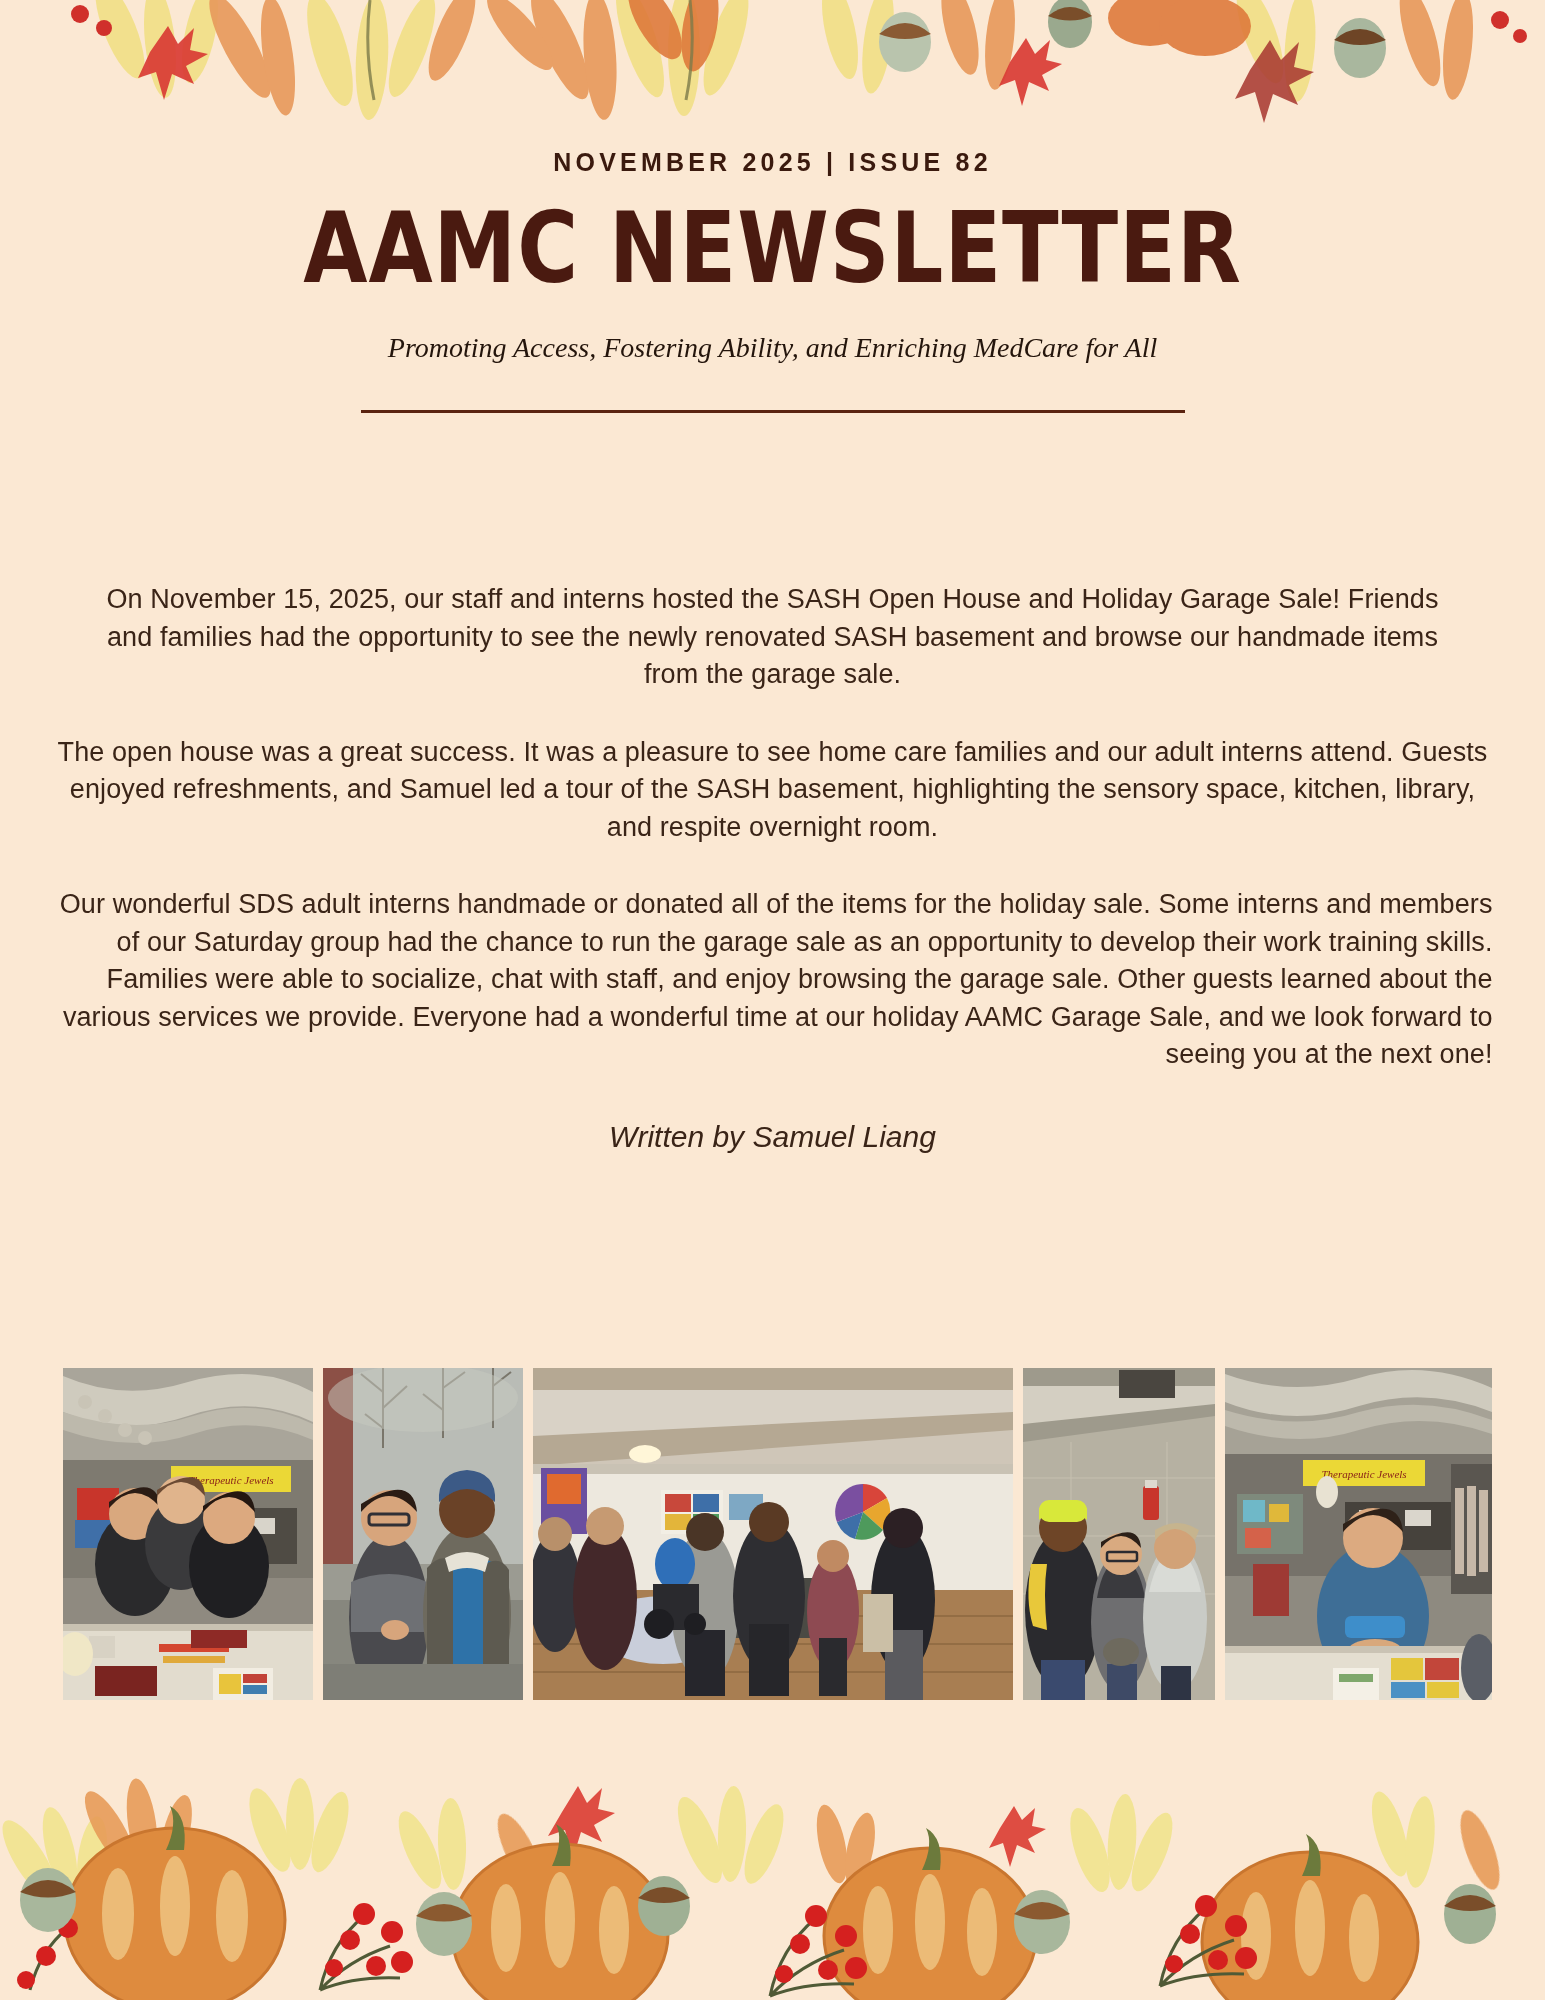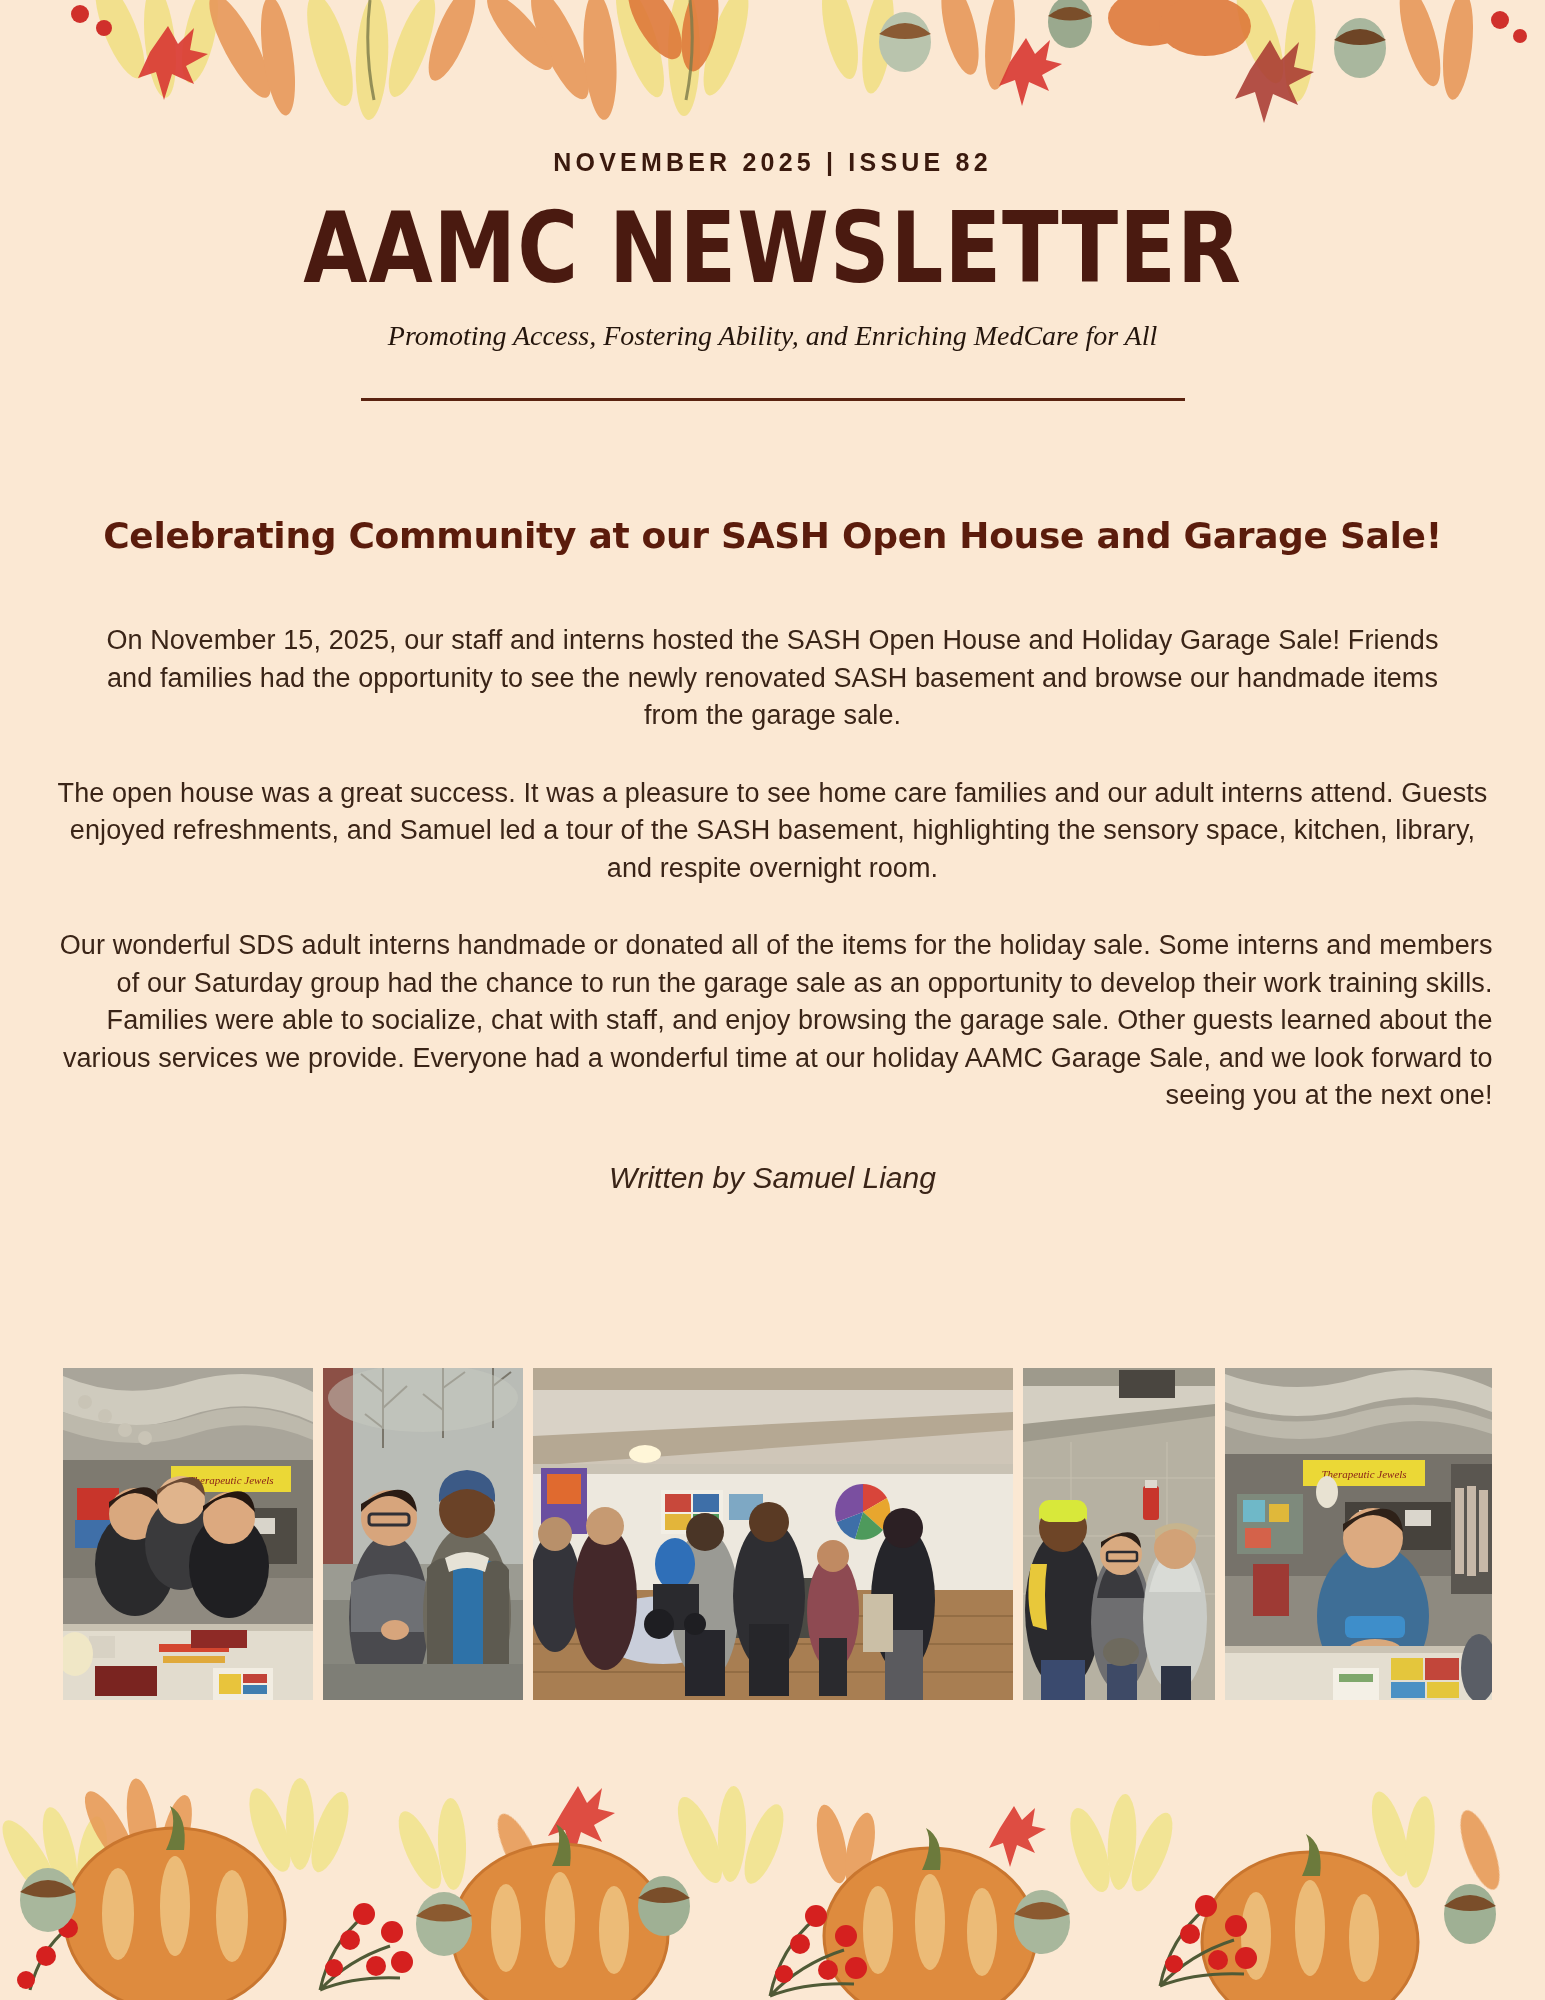--- a/index.html
+++ b/index.html
@@ -35,21 +35,21 @@
     margin-top:22px;
     font-family:"DejaVu Sans", sans-serif;
     font-size:83px; font-weight:bold;
     letter-spacing:1px;
     color:#4A1A10;
     line-height:1.02;
     transform:scaleY(1.18);
     transform-origin:center top;
   }
   #tagline {
-    margin-top:36px;
+    margin-top:48px;
     font-family:"Liberation Serif", serif;
     font-style:italic; font-size:28px;
     color:#24150C;
   }
   #header-rule {
     width:824px; height:3px; background:#5A2310;
     margin:46px auto 0;
   }
 
   
@@ -173,21 +173,20 @@
 </div>
 
 <div id="masthead">
   <div id="issue-line">NOVEMBER 2025 | ISSUE 82</div>
   <div id="newsletter-title">AAMC NEWSLETTER</div>
   <div id="tagline">Promoting Access, Fostering Ability, and Enriching MedCare for All</div>
   <div id="header-rule"></div>
 </div>
 
 <div id="article">
-  <h1 id="article-headline">Celebrating Community at our SASH Open House and Garage Sale!</h1>
   <p class="body-par" id="par-1">On November 15, 2025, our staff and interns hosted the SASH Open House and Holiday Garage Sale! Friends and families had the opportunity to see the newly renovated SASH basement and browse our handmade items from the garage sale.</p>
   <p class="body-par" id="par-2">The open house was a great success. It was a pleasure to see home care families and our adult interns attend. Guests enjoyed refreshments, and Samuel led a tour of the SASH basement, highlighting the sensory space, kitchen, library, and respite overnight room.</p>
   <p class="body-par" id="par-3">Our wonderful SDS adult interns handmade or donated all of the items for the holiday sale. Some interns and members of our Saturday group had the chance to run the garage sale as an opportunity to develop their work training skills. Families were able to socialize, chat with staff, and enjoy browsing the garage sale. Other guests learned about the various services we provide. Everyone had a wonderful time at our holiday AAMC Garage Sale, and we look forward to seeing you at the next one!</p>
   <div id="byline">Written by Samuel Liang</div>
 </div>
 
 <div id="photo-strip">
 
   <div class="photo" id="photo-1">
     <svg viewBox="0 0 250 332" preserveAspectRatio="none" xmlns="http://www.w3.org/2000/svg">

